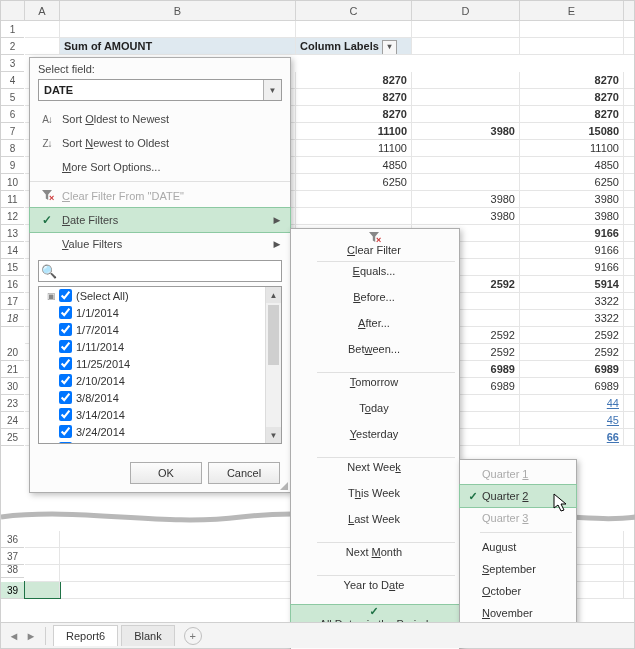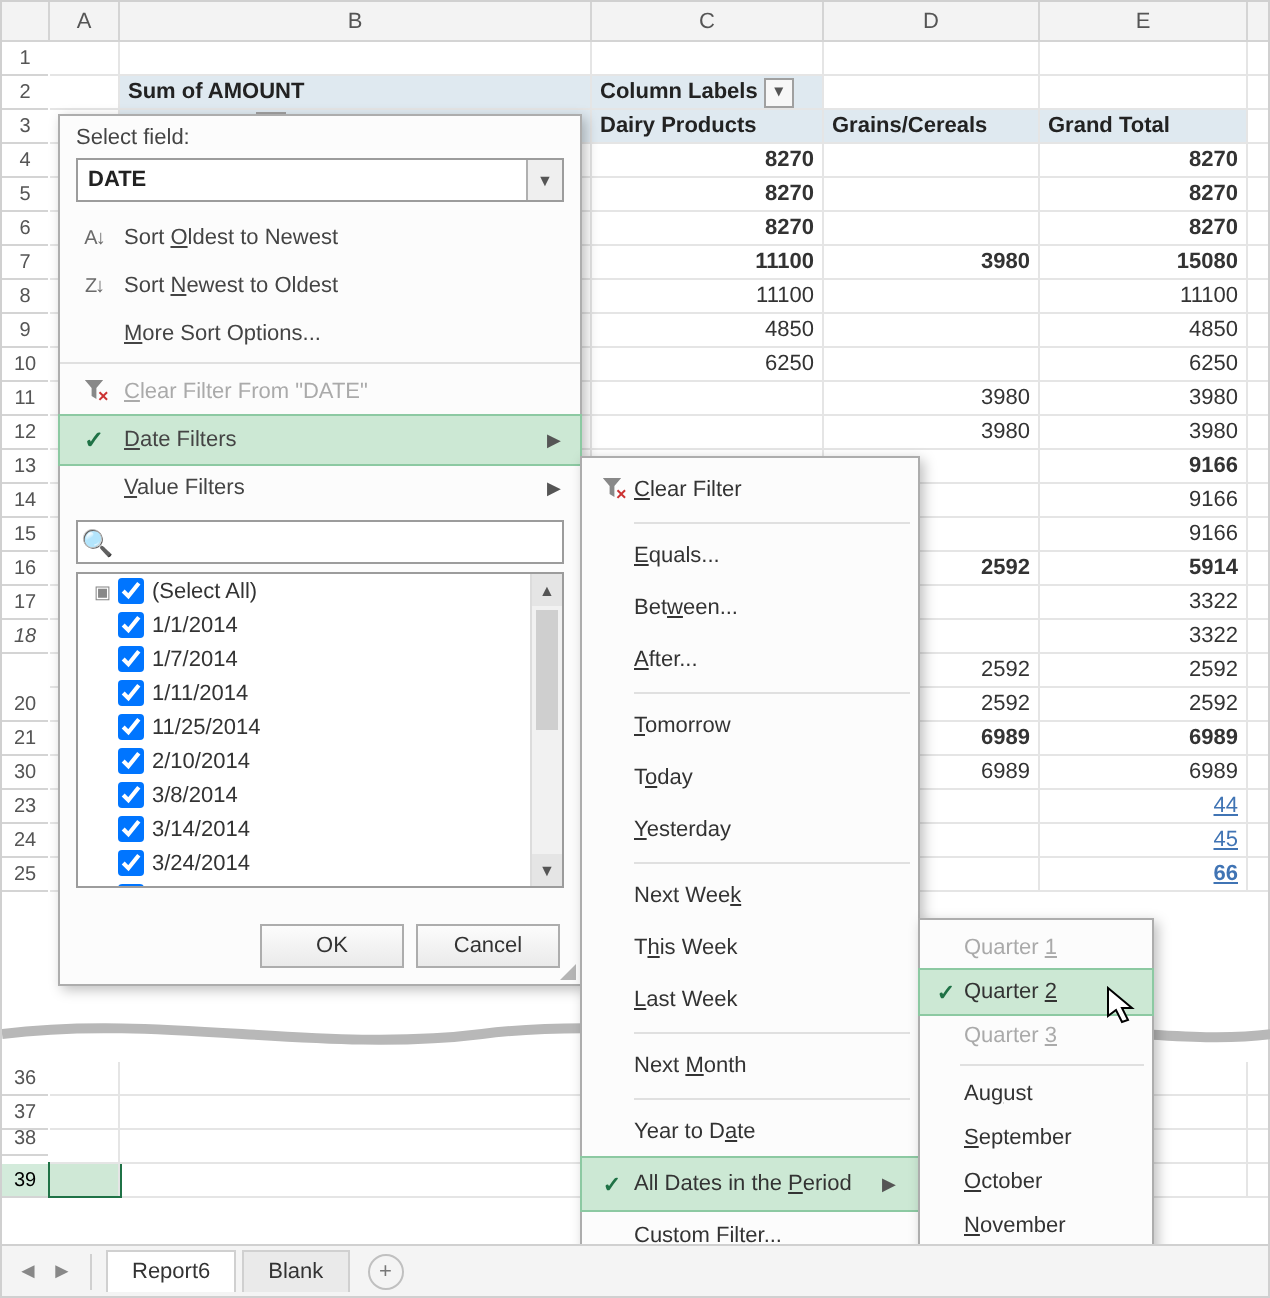--- a/index.html
+++ b/index.html
@@ -72,21 +72,21 @@
   .fp-buttons .btn { width:72px; height:22px; border:1px solid #adadad; background:linear-gradient(#fcfcfc,#eaeaea); text-align:center; line-height:20px; }
   .fp-resize { position:absolute; right:2px; bottom:2px; width:10px; height:10px; }
   .fp-resize::after { content:""; position:absolute; right:0; bottom:0; border-style:solid; border-width:0 0 8px 8px; border-color:transparent transparent #b5b5b5 transparent; }
 
   
   .submenu {
     position:absolute; left:289px; top:227px; width:170px;
     background:#fcfcfc; border:1px solid #adadad; box-shadow:2px 2px 6px rgba(0,0,0,.25);
     padding:3px 0;
   }
-  .submenu .mi { display:flex; align-items:center; height:26px; padding:0 6px 0 4px; color:#333; }
+  .submenu .mi { display:flex; align-items:center; height:26px; padding:0 6px 0 4px; color:#333;flex-direction:column; }
   .submenu .mi .ic { width:22px; text-align:center; color:#6a6a6a; }
   .submenu .mi .check { width:22px; text-align:center; color:#1f7246; font-weight:bold; }
   .submenu .mi .lbl { flex:1; }
   .submenu .mi .chev { width:12px; font-size:9px; color:#555; }
   .submenu .mi.highlight { background:#cce8d4; outline:1px solid #8cc9a2; }
   .submenu .sep { height:1px; background:#e0e0e0; margin:3px 4px 3px 26px; }
 
   
   .submenu2 {
     position:absolute; left:458px; top:458px; width:118px;
@@ -171,27 +171,20 @@
         <div class="cell cD "></div>
         <div class="cell cE "></div>
       </div>
       <div class="row" style="top: 17px;">
         <div class="cell cA "></div>
         <div class="cell cB hdr bold">Sum of AMOUNT</div>
         <div class="cell cC hdr bold"><span><span>Column Labels </span><span class="filter-btn">▾</span></span></div>
         <div class="cell cD "></div>
         <div class="cell cE "></div>
       </div>
-      <div class="row" style="top: 34px;">
-        <div class="cell cA "></div>
-        <div class="cell cB hdr bold"><span><span>Row Labels </span><span class="filter-btn">▾</span></span></div>
-        <div class="cell cC hdr bold">Dairy Products</div>
-        <div class="cell cD hdr bold">Grains/Cereals</div>
-        <div class="cell cE hdr bold">Grand Total</div>
-      </div>
       <div class="row" style="top: 51px;">
         <div class="cell cA "></div>
         <div class="cell cB "></div>
         <div class="cell cC right bold">8270</div>
         <div class="cell cD right "></div>
         <div class="cell cE bold right">8270</div>
       </div>
       <div class="row" style="top: 68px;">
         <div class="cell cA "></div>
         <div class="cell cB "></div>
@@ -490,25 +483,29 @@
     <span class="ic"><span class="icon-funnel red"></span></span>
     <span class="lbl"><u class="k">C</u>lear Filter</span>
       </div>
   <div class="sep"></div>
   <div class="mi">
         <span class="ic"></span>
         <span class="lbl"><u class="k">E</u>quals...</span>
       </div>
   <div class="mi">
         <span class="ic"></span>
+        <span class="lbl"><u class="k">B</u>efore...</span>
+      </div>
+  <div class="mi">
+        <span class="ic"></span>
+        <span class="lbl"><u class="k">A</u>fter...</span>
+      </div>
+  <div class="mi">
+        <span class="ic"></span>
         <span class="lbl">Bet<u class="k">w</u>een...</span>
-      </div>
-  <div class="mi">
-        <span class="ic"></span>
-        <span class="lbl"><u class="k">A</u>fter...</span>
       </div>
   <div class="sep"></div>
   <div class="mi">
         <span class="ic"></span>
         <span class="lbl"><u class="k">T</u>omorrow</span>
       </div>
   <div class="mi">
         <span class="ic"></span>
         <span class="lbl">T<u class="k">o</u>day</span>
       </div>

